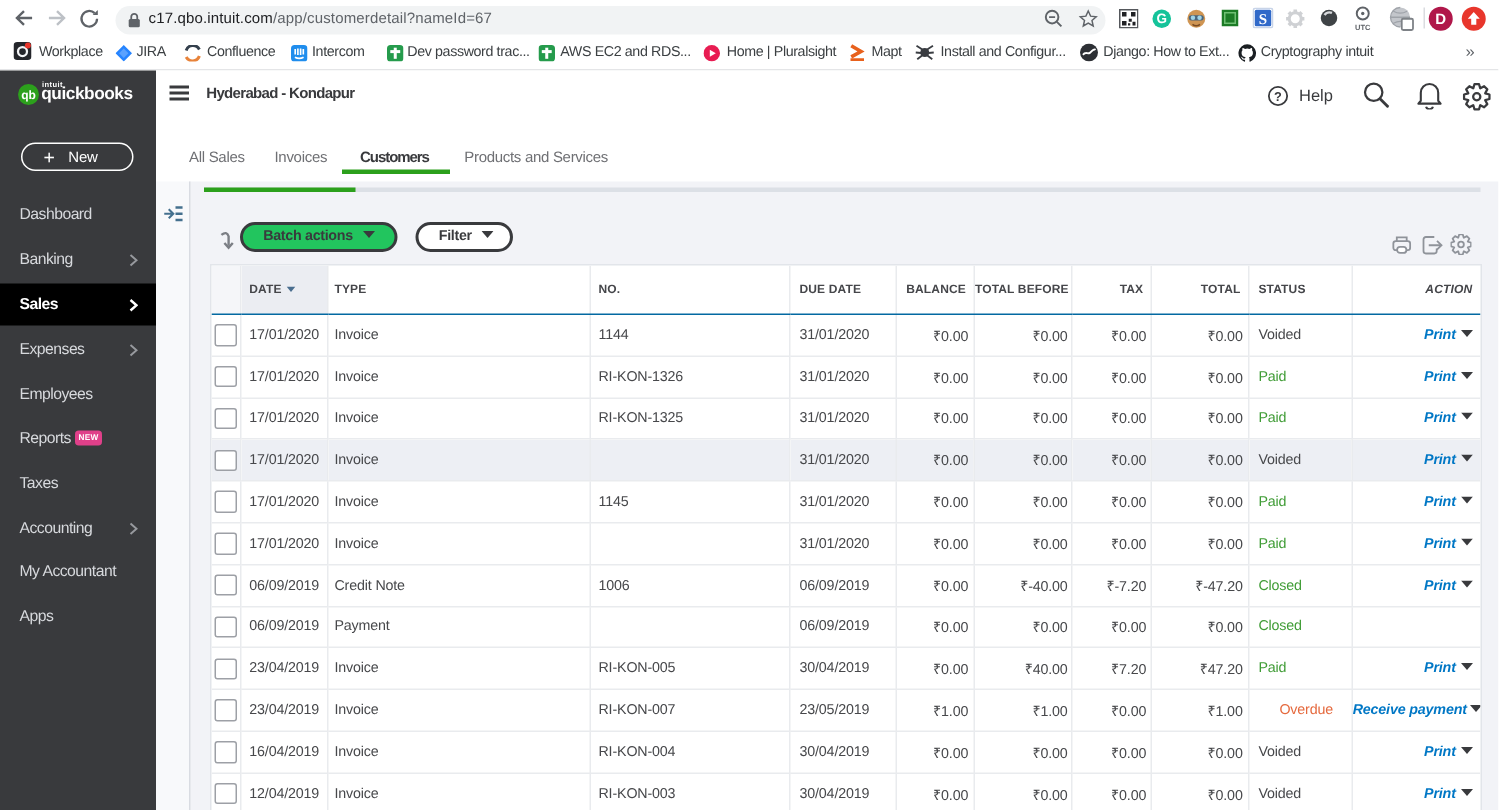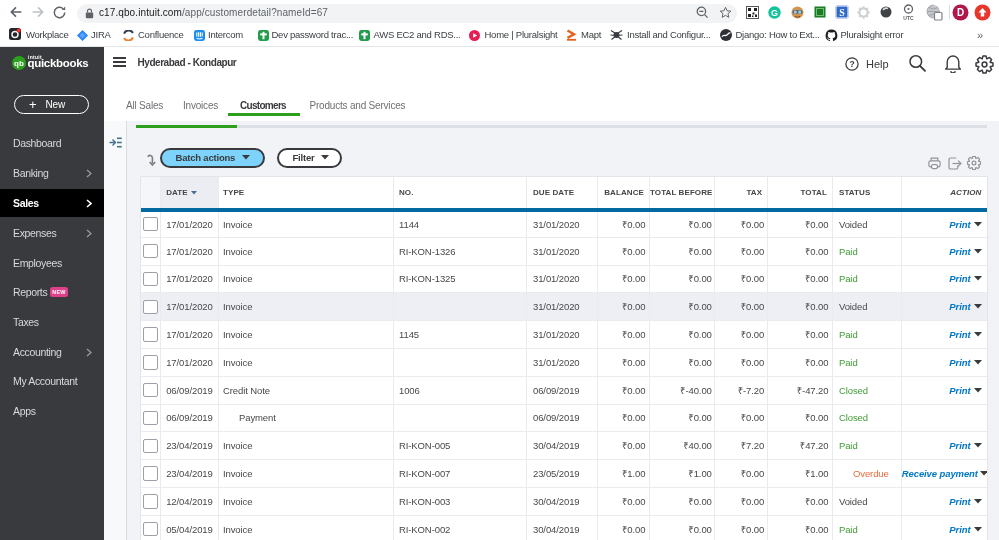--- a/index.html
+++ b/index.html
@@ -21,21 +21,21 @@
 #gutter{left:104px;top:121px;width:21.5px;height:419px;background:#f8f9fb;border-right:1px solid #d9dce2;}
 .navtxt{left:13px;font-size:10.5px;letter-spacing:-0.35px;color:#d7d9dd;white-space:nowrap;}
 .chev{left:86px;}
 
 .tab{top:99px;height:14px;line-height:14px;font-size:10px;letter-spacing:-0.2px;color:#6f7074;white-space:nowrap;}
 
 #tbox{left:139.5px;top:175.5px;width:848px;height:364.5px;background:#fff;border:1px solid #e2e5ea;border-bottom:none;box-sizing:border-box;overflow:hidden;}
 table{border-collapse:collapse;table-layout:fixed;width:846px;}
 td,th{padding:0;margin:0;border-right:1px solid #e9ebee;border-bottom:1px solid #e9ebee;box-sizing:border-box;overflow:hidden;white-space:nowrap;}
 td:last-child,th:last-child{border-right:none;font-style:italic;}
-th{height:33px;font-size:8px;font-weight:bold;color:#45464a;letter-spacing:0.1px;text-align:left;border-bottom:4px solid #0369a1;}
+th{height:33px;font-size:8px;font-weight:bold;color:#45464a;letter-spacing:0.1px;text-align:left;border-bottom:1px solid #0369a1;}
 td{height:27.8px;font-size:9.5px;letter-spacing:-0.1px;color:#47484b;}
 .num{text-align:right;}
 .cb{width:12.5px;height:12.5px;border:1px solid #9da0a6;border-radius:2px;background:#fff;margin:0 auto;}
 .status-g{color:#3f9c35;}
 .status-o{color:#e5693d;}
 .act{color:#0077c5;font-weight:bold;text-align:right;}
 .hl td{background:#edeff4;}
 .caret{display:inline-block;vertical-align:1.5px;margin-left:5px;}
 </style>
 </head>
@@ -201,21 +201,21 @@
   </svg>
 <div class="a bktxt" style="left:627px">Install and Configur...</div>
 <svg class="a" style="left:719.5px;top:29px" width="12" height="12" viewBox="0 0 12 12">
     <circle cx="6" cy="6" r="6" fill="#2d3035"></circle>
     <path d="M2 7.6c1.6-2.4 3-0.4 4.6-1.4S9 3 10.4 4.2" stroke="#fff" stroke-width="1.3" fill="none"></path>
   </svg>
 <div class="a bktxt" style="left:735.5px">Django: How to Ext...</div>
 <svg class="a" style="left:824.5px;top:28.5px" width="13" height="13" viewBox="0 0 16 16">
     <path d="M8 .7a7.3 7.3 0 0 0-2.3 14.2c.36.07.5-.16.5-.35v-1.23c-2.03.44-2.46-.98-2.46-.98-.33-.84-.81-1.07-.81-1.07-.66-.45.05-.44.05-.44.73.05 1.12.75 1.12.75.65 1.12 1.71.8 2.13.6.07-.47.26-.8.46-.98-1.62-.18-3.33-.81-3.33-3.61 0-.8.28-1.45.75-1.96-.08-.19-.33-.93.07-1.94 0 0 .61-.2 2 .75a6.9 6.9 0 0 1 3.65 0c1.39-.95 2-.75 2-.75.4 1.01.15 1.75.07 1.94.47.51.75 1.16.75 1.96 0 2.81-1.71 3.43-3.34 3.6.26.23.5.67.5 1.35v2c0 .2.13.42.5.35A7.3 7.3 0 0 0 8 .7z" fill="#1b1f23"></path>
   </svg>
-<div class="a bktxt" style="left:840.5px">Pluralsight error</div>
+<div class="a bktxt" style="left:840.5px">Cryptography intuit</div>
 <div class="a bktxt" style="left:977px;color:#5f6368;font-size:11px">»</div>
 
 <div class="a" id="app"></div>
 <div class="a" id="sidebar"></div>
 <div class="a" id="graybg"></div>
 <div class="a" id="gutter"></div>
 
 <svg class="a" style="left:12px;top:55.5px" width="14" height="14" viewBox="0 0 14 14">
     <circle cx="7" cy="7" r="7" fill="#2ca01c"></circle>
     <text x="7" y="10" font-size="8" font-weight="bold" fill="#fff" text-anchor="middle" font-family="Liberation Sans">qb</text>
@@ -285,21 +285,21 @@
     </g>
   </svg>
 
 <div class="a" style="left:136px;top:124.5px;width:851px;height:3.5px;background:#dce0e6;"></div>
 <div class="a" style="left:136px;top:124.5px;width:100.5px;height:3.5px;background:#2ca01c;"></div>
 
 <svg class="a" style="left:145px;top:153px" width="12" height="15" viewBox="0 0 12 15">
     <path d="M2.6 3.6q3.6-2.8 4.8 0.9v6.3" stroke="#7c7f85" stroke-width="1.6" fill="none"></path>
     <path d="M4.6 9l2.8 3.1 2.8-3.1" stroke="#7c7f85" stroke-width="1.6" fill="none"></path>
   </svg>
-<div class="a" style="left:160px;top:148px;width:101px;height:16px;border:2px solid #393a3d;border-radius:10px;background:#7dd3fc;font-size:9.5px;font-weight:bold;color:#393a3d;text-align:left;line-height:16px;letter-spacing:-0.2px;"><span style="margin-left:13.5px;">Batch actions</span><svg class="caret" style="margin-left:7px" width="8" height="5" viewBox="0 0 8 5">
+<div class="a" style="left:160px;top:148px;width:101px;height:16px;border:2px solid #393a3d;border-radius:10px;background:#22c55e;font-size:9.5px;font-weight:bold;color:#393a3d;text-align:left;line-height:16px;letter-spacing:-0.2px;"><span style="margin-left:13.5px;">Batch actions</span><svg class="caret" style="margin-left:7px" width="8" height="5" viewBox="0 0 8 5">
       <path d="M0 0h8L4 4.6z" fill="#393a3d"></path>
     </svg></div>
 <div class="a" style="left:276.5px;top:148px;width:61px;height:16px;border:2px solid #393a3d;border-radius:10px;background:#fff;font-size:9.5px;font-weight:bold;color:#393a3d;line-height:16px;letter-spacing:-0.2px;"><span style="margin-left:14px;">Filter</span><svg class="caret" style="margin-left:6px" width="8" height="5" viewBox="0 0 8 5">
       <path d="M0 0h8L4 4.6z" fill="#393a3d"></path>
     </svg></div>
 
 <svg class="a" style="left:927.5px;top:157px" width="13" height="13" viewBox="0 0 13 13">
     <path d="M3.2 3.8V1.2h6.6v2.6" stroke="#8f939a" stroke-width="1.2" fill="none"></path>
     <rect x="0.9" y="3.8" width="11.2" height="6" rx="1.6" stroke="#8f939a" stroke-width="1.2" fill="none"></rect>
     <rect x="3.4" y="7.6" width="6.2" height="4" rx="2" stroke="#8f939a" stroke-width="1.2" fill="#fff"></rect>
@@ -462,21 +462,21 @@
 <td style="padding-left:6px;"><span class="status-g">Closed</span></td>
 <td class="act" style="padding-right:5px;">Print<svg width="8" height="5" viewBox="0 0 8 5" style="display:inline-block;vertical-align:1px;margin-left:3px;">
               <path d="M0 0h8L4 4.6z" fill="#393a3d"></path>
             </svg></td>
 </tr>
 <tr>
 <td>
             <div class="cb"></div>
           </td>
 <td style="padding-left:4.8px;">06/09/2019</td>
-<td style="padding-left:20px;">Payment</td>
+<td style="padding-left:4px;">Payment</td>
 <td style="padding-left:4.5px;"></td>
 <td style="padding-left:5.5px;">06/09/2019</td>
 <td class="num" style="padding-right:3.5px;">₹0.00</td>
 <td class="num" style="padding-right:2.5px;">₹0.00</td>
 <td class="num" style="padding-right:2.5px;">₹0.00</td>
 <td class="num" style="padding-right:3.5px;">₹0.00</td>
 <td style="padding-left:6px;"><span class="status-g">Closed</span></td>
 <td></td>
 </tr>
 <tr>
@@ -510,20 +510,37 @@
 <td class="num" style="padding-right:3.5px;">₹1.00</td>
 <td style="padding-left:20px;"><span class="status-o">Overdue</span></td>
 <td class="act" style="padding-right:6.5px;">Receive payment<svg width="8" height="5" viewBox="0 0 8 5" style="display:inline-block;vertical-align:1px;margin-left:2px;">
               <path d="M0 0h8L4 4.6z" fill="#393a3d"></path>
             </svg></td>
 </tr>
 <tr>
 <td>
             <div class="cb"></div>
           </td>
+<td style="padding-left:4.8px;">16/04/2019</td>
+<td style="padding-left:4px;">Invoice</td>
+<td style="padding-left:4.5px;">RI-KON-004</td>
+<td style="padding-left:5.5px;">30/04/2019</td>
+<td class="num" style="padding-right:3.5px;">₹0.00</td>
+<td class="num" style="padding-right:2.5px;">₹0.00</td>
+<td class="num" style="padding-right:2.5px;">₹0.00</td>
+<td class="num" style="padding-right:3.5px;">₹0.00</td>
+<td style="padding-left:6px;"><span>Voided</span></td>
+<td class="act" style="padding-right:5px;">Print<svg width="8" height="5" viewBox="0 0 8 5" style="display:inline-block;vertical-align:1px;margin-left:3px;">
+              <path d="M0 0h8L4 4.6z" fill="#393a3d"></path>
+            </svg></td>
+</tr>
+<tr>
+<td>
+            <div class="cb"></div>
+          </td>
 <td style="padding-left:4.8px;">12/04/2019</td>
 <td style="padding-left:4px;">Invoice</td>
 <td style="padding-left:4.5px;">RI-KON-003</td>
 <td style="padding-left:5.5px;">30/04/2019</td>
 <td class="num" style="padding-right:3.5px;">₹0.00</td>
 <td class="num" style="padding-right:2.5px;">₹0.00</td>
 <td class="num" style="padding-right:2.5px;">₹0.00</td>
 <td class="num" style="padding-right:3.5px;">₹0.00</td>
 <td style="padding-left:6px;"><span>Voided</span></td>
 <td class="act" style="padding-right:5px;">Print<svg width="8" height="5" viewBox="0 0 8 5" style="display:inline-block;vertical-align:1px;margin-left:3px;">

